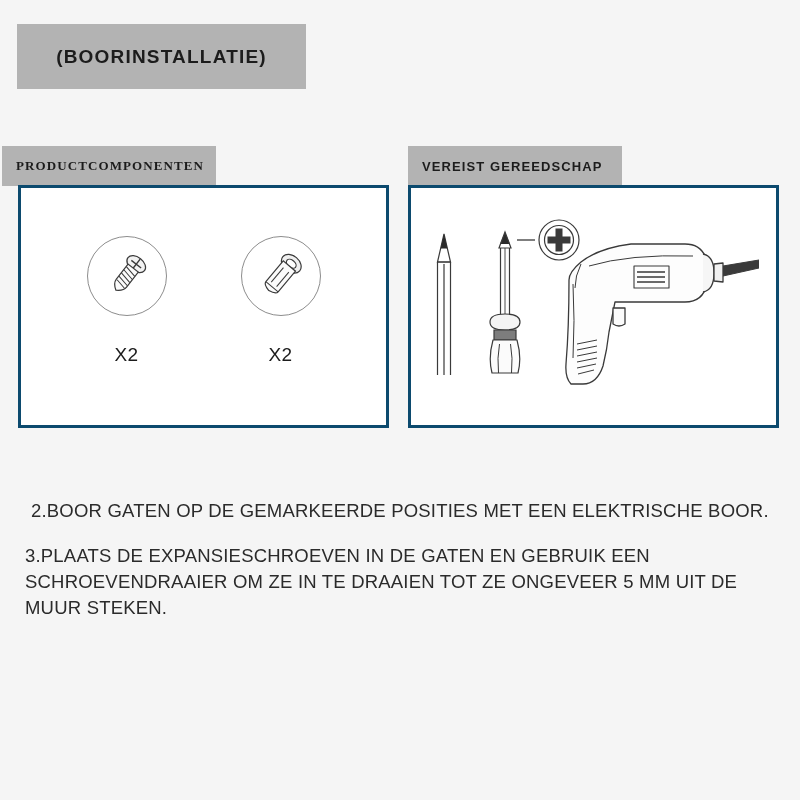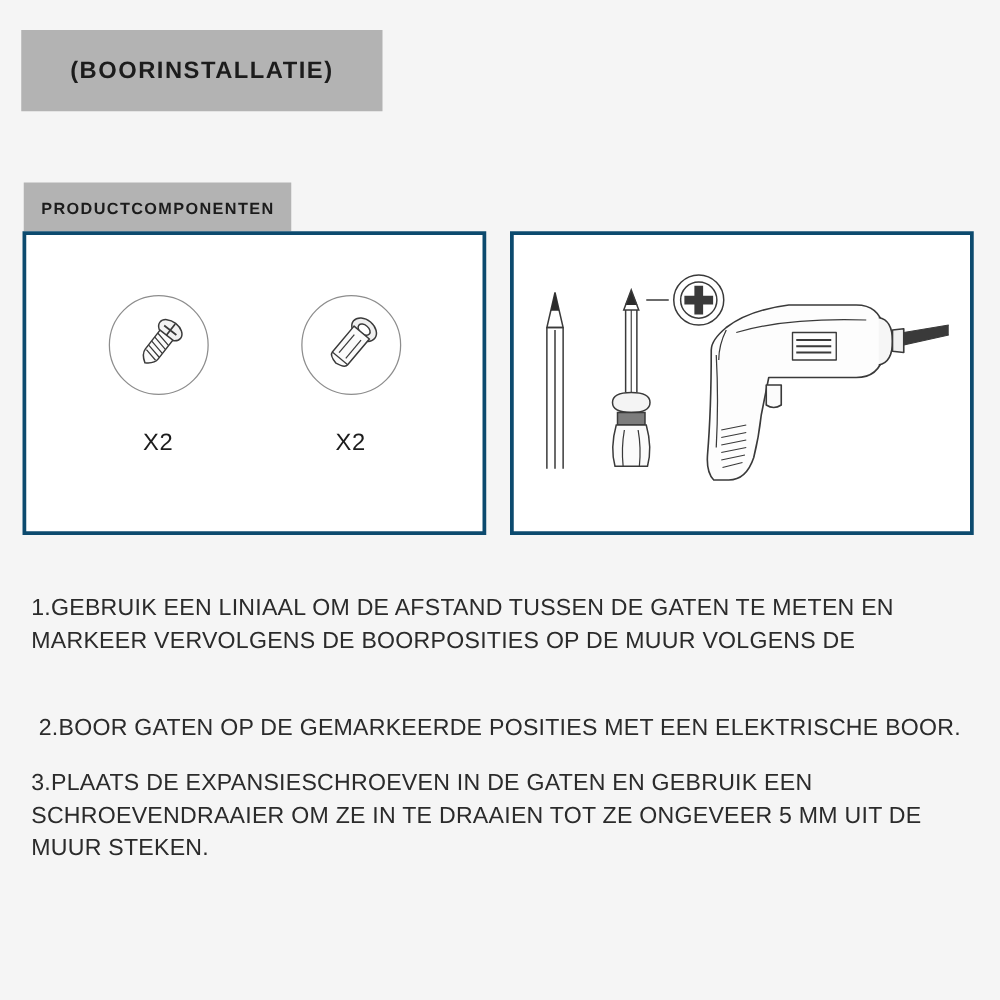--- a/index.html
+++ b/index.html
@@ -57,21 +57,21 @@
   .panel-tab {
     position: absolute;
     top: 146px;
     height: 40px;
     background: #b3b3b3;
     display: flex;
     align-items: center;
     box-sizing: border-box;
     padding-left: 14px;
   }
-  .panel-tab-left  { left: 19px;  width: 214px; }
+  .panel-tab-left  { left: 2px;  width: 214px; font-family: Liberation Serif, serif; }
   .panel-tab-right { left: 408px; width: 214px; }
   .panel-tab-text {
     font-size: 13px;
     font-weight: bold;
     letter-spacing: 1.1px;
     color: #1c1c1c;
     white-space: nowrap;
   }
 
   
@@ -178,20 +178,23 @@
               <path d="M23 45 L39 45" stroke-width="1"></path>
             </g>
           </svg>
         </div>
         <span class="component-qty">X2</span>
       </div>
 
     </div>
   </div>
 
+  <div class="panel-tab panel-tab-right">
+    <span class="panel-tab-text">VEREIST GEREEDSCHAP</span>
+  </div>
 
   <div class="panel panel-right">
     <div class="tools-row">
 
       <div class="tool tool-pencil">
         <svg width="30" height="150" viewBox="0 0 30 150">
           <g fill="none" stroke="#3a3a3a" stroke-width="1.2">
             <path d="M15 6 L21.5 34 L8.5 34 Z" fill="#ffffff"></path>
             <path d="M15 6 L18.4 20.5 L11.6 20.5 Z" fill="#2b2b2b" stroke="none"></path>
             <path d="M8.5 34 L21.5 34"></path>
@@ -255,18 +258,17 @@
               <path d="M26 112 L46 108 M26 118 L46 114 M26 124 L46 120 M26 130 L46 126 M26 136 L45 132 M27 142 L43 138"></path>
             </g>
           </g>
         </svg>
       </div>
 
     </div>
   </div>
 
   <div class="instructions">
-    <p class="instruction instruction-1">1.GEBRUIK EEN LINIAAL OM DE AFSTAND TUSSEN DE GATEN TE METEN EN MARKEER VERVOLGENS DE BOORPOSITIES OP DE MUUR VOLGENS DE</p>
     <p class="instruction instruction-2">2.BOOR GATEN OP DE GEMARKEERDE POSITIES MET EEN ELEKTRISCHE BOOR.</p>
     <p class="instruction instruction-3">3.PLAATS DE EXPANSIESCHROEVEN IN DE GATEN EN GEBRUIK EEN SCHROEVENDRAAIER OM ZE IN TE DRAAIEN TOT ZE ONGEVEER 5 MM UIT DE MUUR STEKEN.</p>
   </div>
 
 </div>
 
 </body></html>

